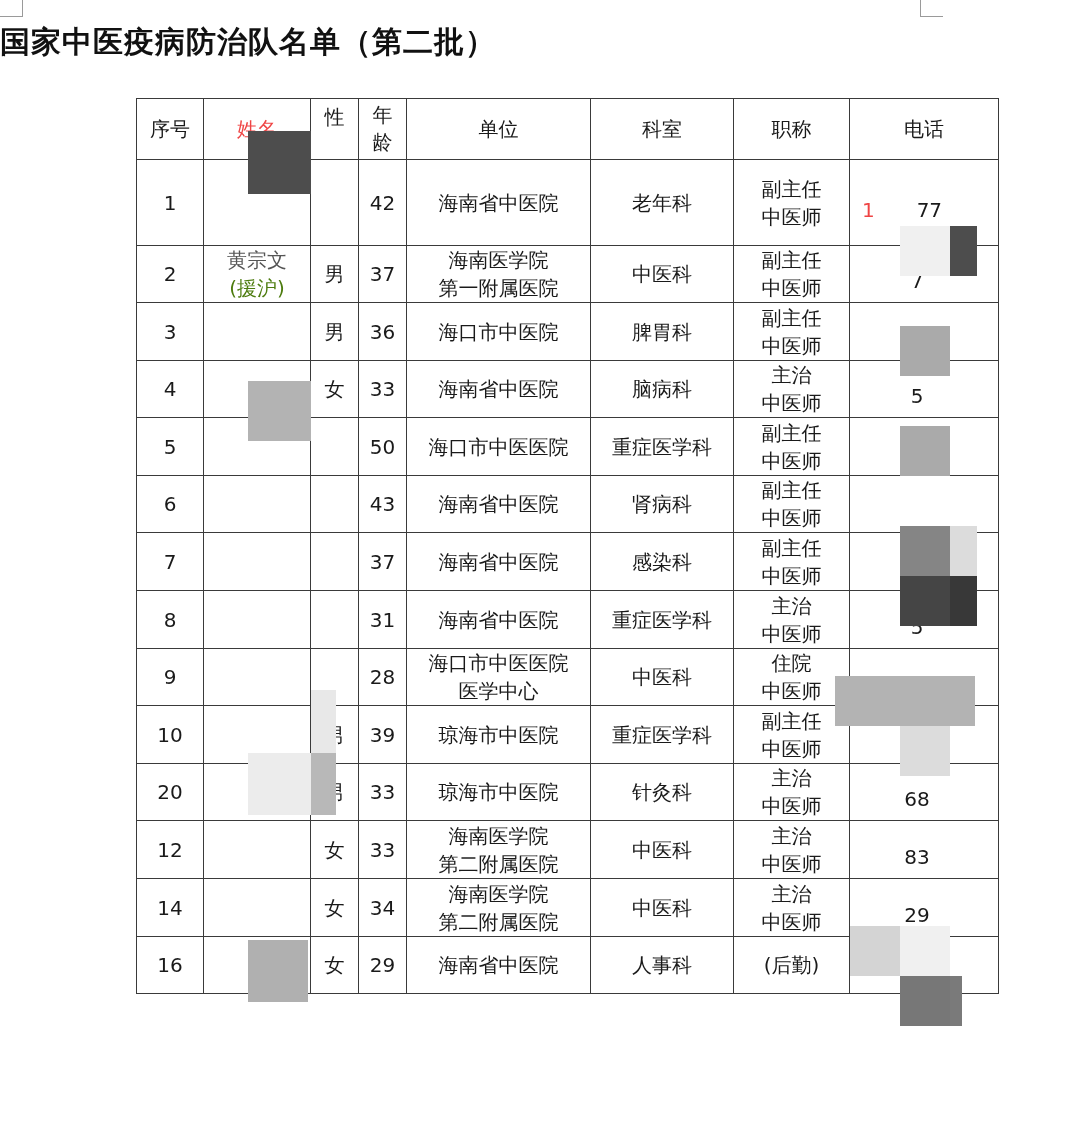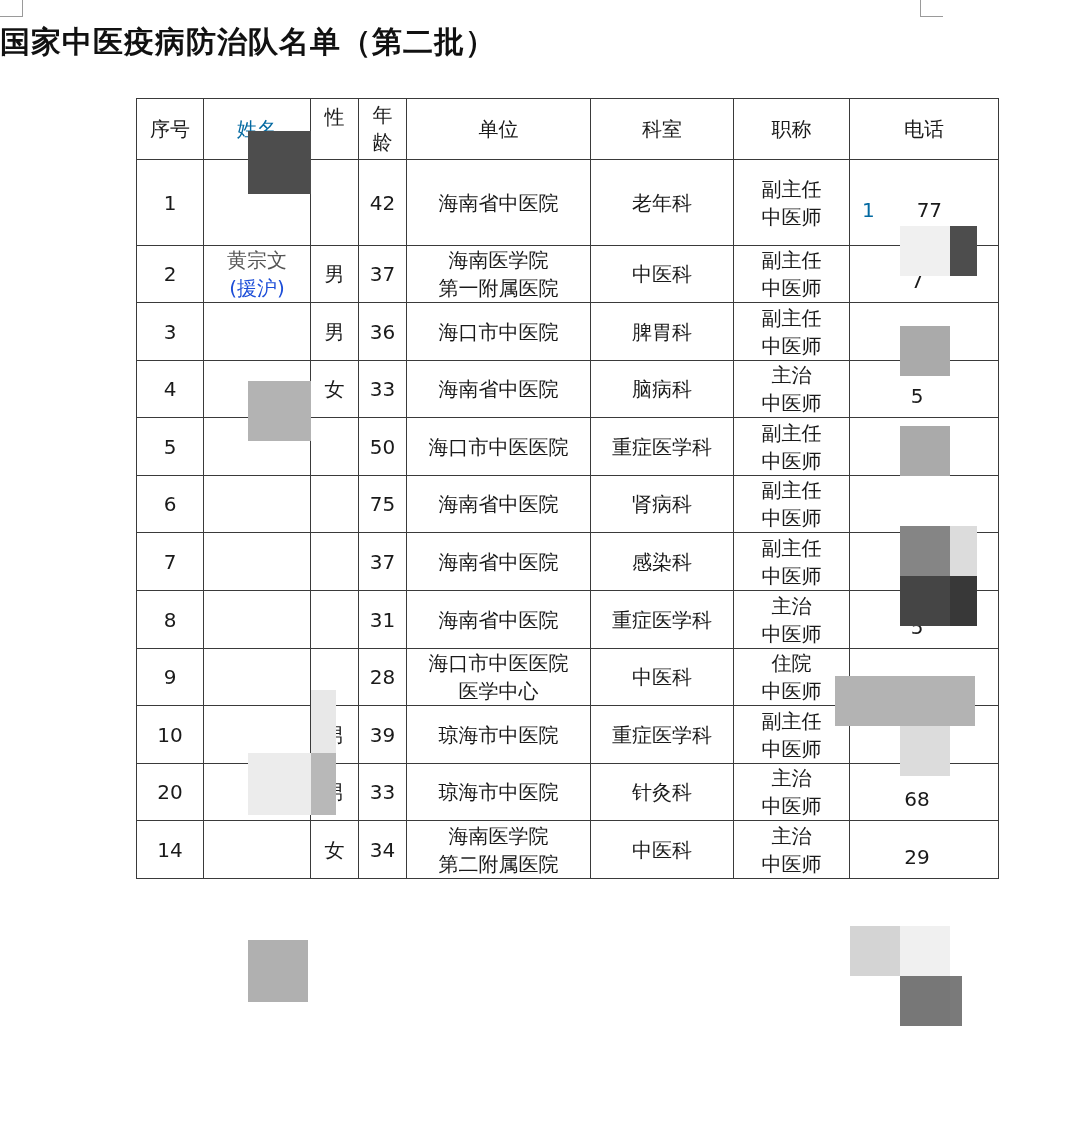--- a/index.html
+++ b/index.html
@@ -12,23 +12,23 @@
            font-size: 30px; font-weight: bold; letter-spacing: 1px; color: #111; }
   table.roster { position: absolute; left: 136px; top: 98px; border-collapse: collapse; table-layout: fixed; border-radius: 26px; }
   table.roster td, table.roster th { border: 1.5px solid #3a3a3a; text-align: center; vertical-align: middle;
            font-weight: normal; font-size: 20px; line-height: 28px; padding: 0; overflow: hidden; }
   table.roster th { height: 56px; }
   table.roster th.twoline { line-height: 27px; }
   col.c-idx { width: 67px; } col.c-name { width: 107px; } col.c-sex { width: 48px; } col.c-age { width: 48px; }
   col.c-unit { width: 184px; } col.c-dept { width: 143px; } col.c-title { width: 116px; } col.c-phone { width: 149px; }
   td.phone { text-align: right; vertical-align: top; padding: 14px 14px 0 0 !important; font-size: 20px; }
   td.name { color: #555; }
-  td.name .sub { color: #1d4ed8; }
+  td.name .sub { color: #4d7c0f; }
   .redact { position: absolute; }
-  .faded { color: #0369a1; }
+  .faded { color: #ef4444; }
 </style>
 </head>
 <body>
 
 <div class="corner tl"></div>
 <div class="corner tr"></div>
 
 <div class="title">国家中医疫病防治队名单（第二批）</div>
 
 <table class="roster">
@@ -102,21 +102,21 @@
         <td>50</td>
         <td><span>海口市中医医院</span><span></span></td>
         <td>重症医学科</td>
         <td><span>副主任</span><br><span>中医师</span></td>
         <td class="phone"><span class="faded" style="float:left;padding-left:12px;"></span><span></span></td>
       </tr>
       <tr style="height: 57px;">
         <td>6</td>
         <td class="name"><span></span><span class="sub"></span></td>
         <td></td>
-        <td>75</td>
+        <td>43</td>
         <td><span>海南省中医院</span><span></span></td>
         <td>肾病科</td>
         <td><span>副主任</span><br><span>中医师</span></td>
         <td class="phone"><span class="faded" style="float:left;padding-left:12px;"></span><span></span></td>
       </tr>
       <tr style="height: 58px;">
         <td>7</td>
         <td class="name"><span></span><span class="sub"></span></td>
         <td></td>
         <td>37</td>
@@ -159,28 +159,48 @@
         <td>20</td>
         <td class="name"><span></span><span class="sub"></span></td>
         <td>男</td>
         <td>33</td>
         <td><span>琼海市中医院</span><span></span></td>
         <td>针灸科</td>
         <td><span>主治</span><br><span>中医师</span></td>
         <td class="phone"><span class="faded" style="float:left;padding-left:12px;"></span><span>68</span></td>
       </tr>
       <tr style="height: 58px;">
+        <td>12</td>
+        <td class="name"><span></span><span class="sub"></span></td>
+        <td>女</td>
+        <td>33</td>
+        <td><span>海南医学院</span><br><span>第二附属医院</span></td>
+        <td>中医科</td>
+        <td><span>主治</span><br><span>中医师</span></td>
+        <td class="phone"><span class="faded" style="float:left;padding-left:12px;"></span><span>83</span></td>
+      </tr>
+      <tr style="height: 58px;">
         <td>14</td>
         <td class="name"><span></span><span class="sub"></span></td>
         <td>女</td>
         <td>34</td>
         <td><span>海南医学院</span><br><span>第二附属医院</span></td>
         <td>中医科</td>
         <td><span>主治</span><br><span>中医师</span></td>
         <td class="phone"><span class="faded" style="float:left;padding-left:12px;"></span><span>29</span></td>
+      </tr>
+      <tr style="height: 57px;">
+        <td>16</td>
+        <td class="name"><span></span><span class="sub"></span></td>
+        <td>女</td>
+        <td>29</td>
+        <td><span>海南省中医院</span><span></span></td>
+        <td>人事科</td>
+        <td><span>(后勤)</span><span></span></td>
+        <td class="phone"><span class="faded" style="float:left;padding-left:12px;"></span><span>35</span></td>
       </tr>
     </tbody>
 </table>
 
 <div id="redaction-layer">
     <div class="redact" style="left: 248px; top: 131px; width: 63px; height: 63px; background: rgb(77, 77, 77);"></div>
     <div class="redact" style="left: 248px; top: 381px; width: 63px; height: 60px; background: rgb(179, 179, 179);"></div>
     <div class="redact" style="left: 248px; top: 753px; width: 63px; height: 62px; background: rgb(236, 236, 236);"></div>
     <div class="redact" style="left: 311px; top: 690px; width: 25px; height: 125px; background: rgb(232, 232, 232);"></div>
     <div class="redact" style="left: 311px; top: 753px; width: 25px; height: 62px; background: rgb(184, 184, 184);"></div>

